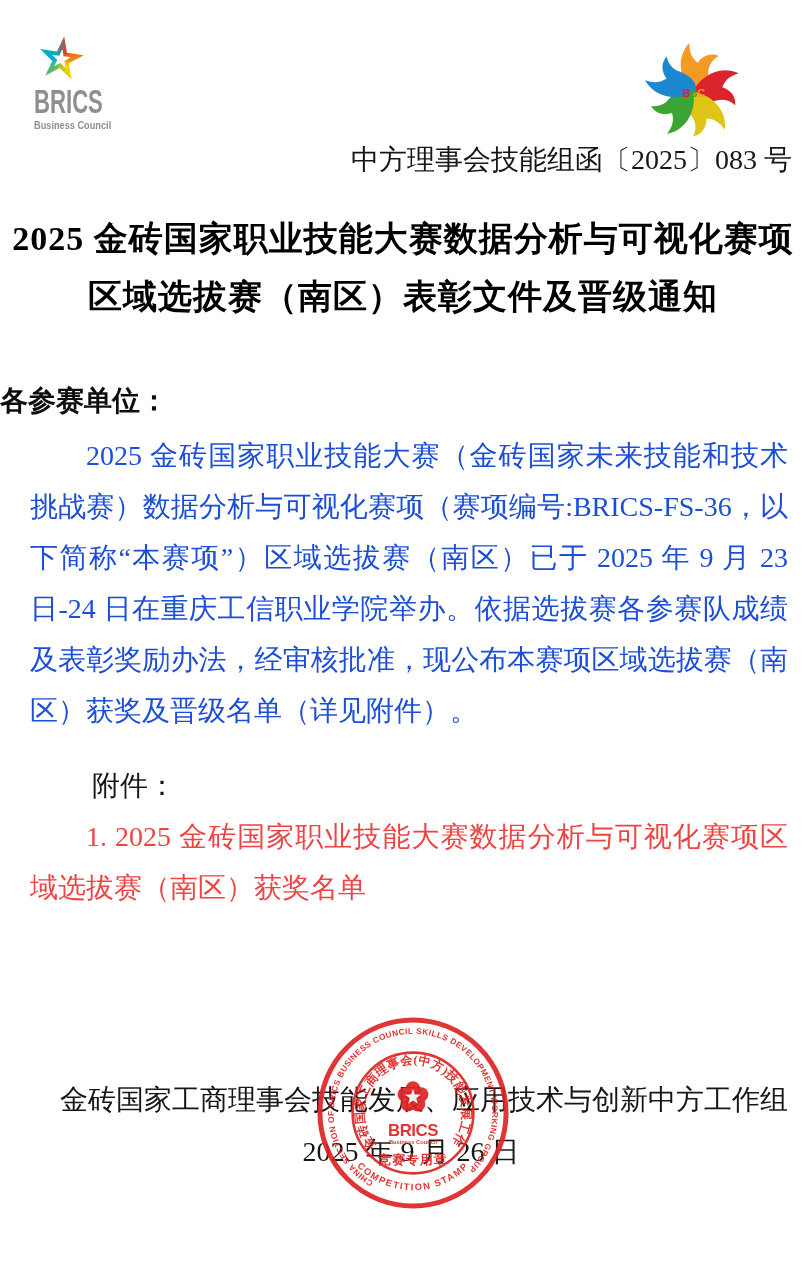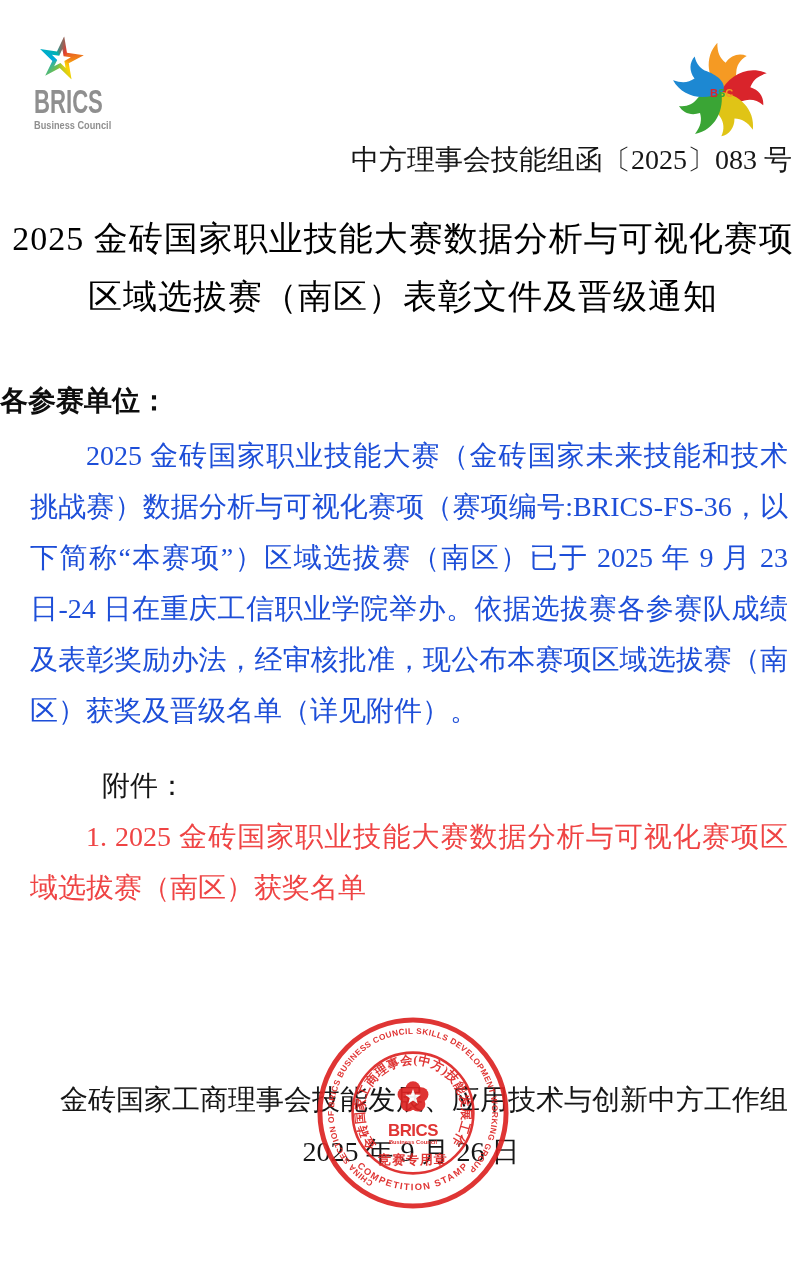--- a/index.html
+++ b/index.html
@@ -18,42 +18,42 @@
   .logo-star{position:relative;width:46px;height:46px;margin-left:4px;transform:rotate(8deg);
     background:conic-gradient(from -40deg at 50% 50%, #00b2a9, #e03c31 60deg, #f08019 120deg, #ffd400 175deg, #7ac143 235deg, #00a9e0 300deg, #00b2a9 360deg);
     clip-path:polygon(50% 0%,61% 35%,98% 35%,68% 57%,79% 91%,50% 70%,21% 91%,32% 57%,2% 35%,39% 35%);
   }
   .logo-star-hole{position:absolute;left:13px;top:13px;width:20px;height:20px;background:#fff;
     clip-path:polygon(50% 0%,61% 35%,98% 35%,68% 57%,79% 91%,50% 70%,21% 91%,32% 57%,2% 35%,39% 35%);}
   .logo-wordmark{display:inline-block;font-family:"Liberation Sans",sans-serif;font-weight:700;
     font-size:27px;color:#8f8f8f;letter-spacing:0px;transform:scale(0.82,1.25);transform-origin:left center;margin-top:8px;line-height:24px;}
   .logo-subtitle{display:inline-block;font-family:"Liberation Sans",sans-serif;font-weight:700;
     font-size:10px;color:#8f8f8f;transform:scale(0.92,1.05);transform-origin:left center;line-height:11px;margin-top:2px;}
-  .logo-right{position:absolute;left:664px;top:34px;width:114px;height:116px;}
+  .logo-right{position:absolute;left:636px;top:34px;width:114px;height:116px;}
 
   
   .ref-line{
     text-align:right;padding-right:14px;font-size:28px;line-height:40px;color:#161616;
   }
   .doc-title{
-    margin-top:30px;text-align:center;font-weight:400;color:#000;
+    margin-top:30px;text-align:center;font-weight:700;color:#000;
     font-size:34px;line-height:58px;letter-spacing:1px;
     font-family:"Liberation Serif", serif;
   }
   .greeting{
     margin-top:52px;
     font-family:"Liberation Sans",sans-serif;font-weight:700;
     font-size:28px;line-height:46px;color:#0d0d0d;
   }
   .body-para{
     margin:6px 0 0 0;padding:0 18px 0 30px;
     font-size:28px;line-height:51px;text-align:justify;text-indent:2em;color:#1d4ed8;
   }
   .attach-label{
-    margin:24px 0 0 0;padding:0 18px 0 46px;
+    margin:24px 0 0 0;padding:0 18px 0 36px;
     font-size:28px;line-height:51px;text-indent:2em;color:#161616;
   }
   .attach-item{
     margin:0;padding:0 18px 0 30px;
     font-size:28px;line-height:51px;text-align:justify;text-indent:2em;color:#ef4444;
   }
   .signer-line{
     position:absolute;left:30px;right:18px;top:1080px;
     text-align:right;font-size:28px;line-height:40px;color:#161616;white-space:nowrap;
   }

